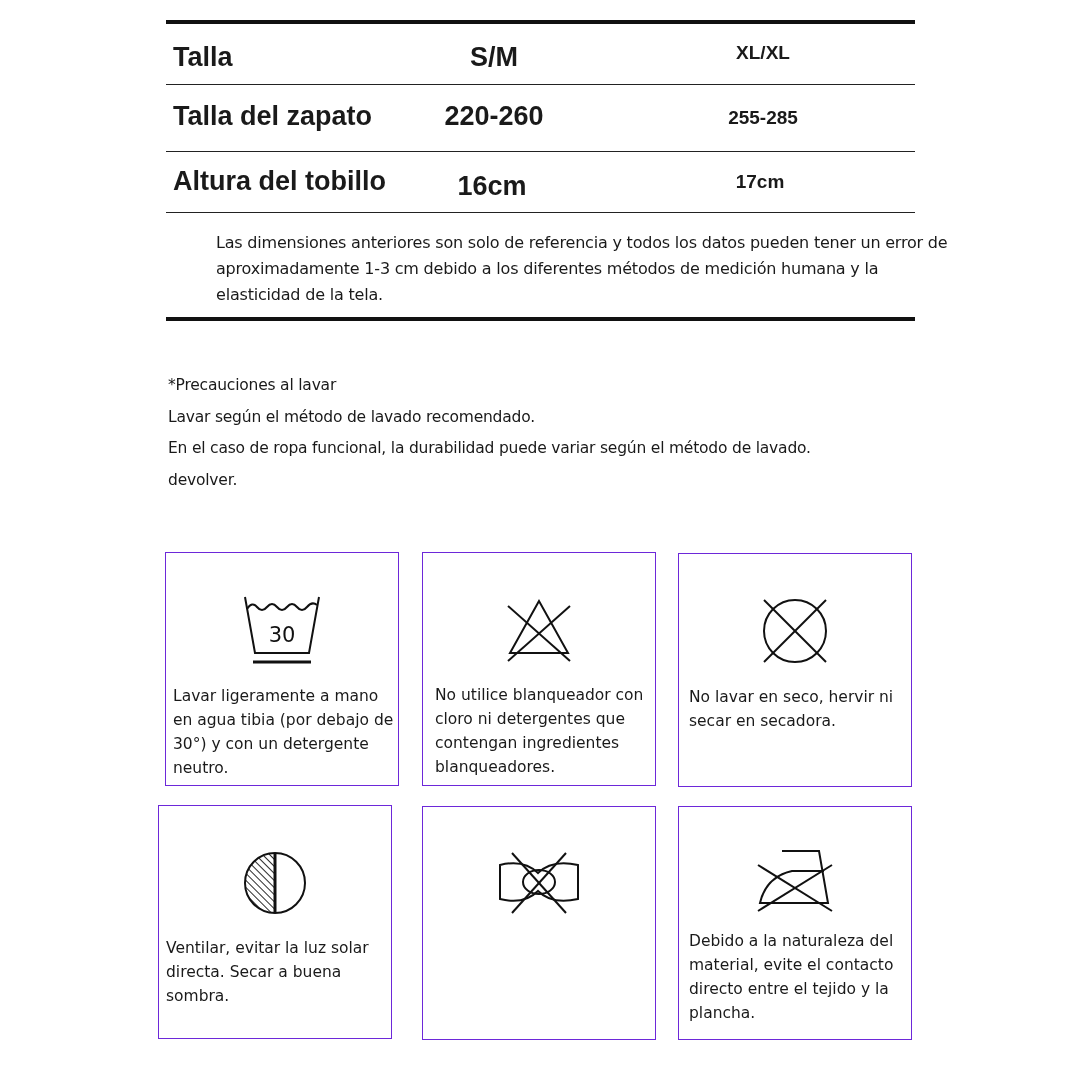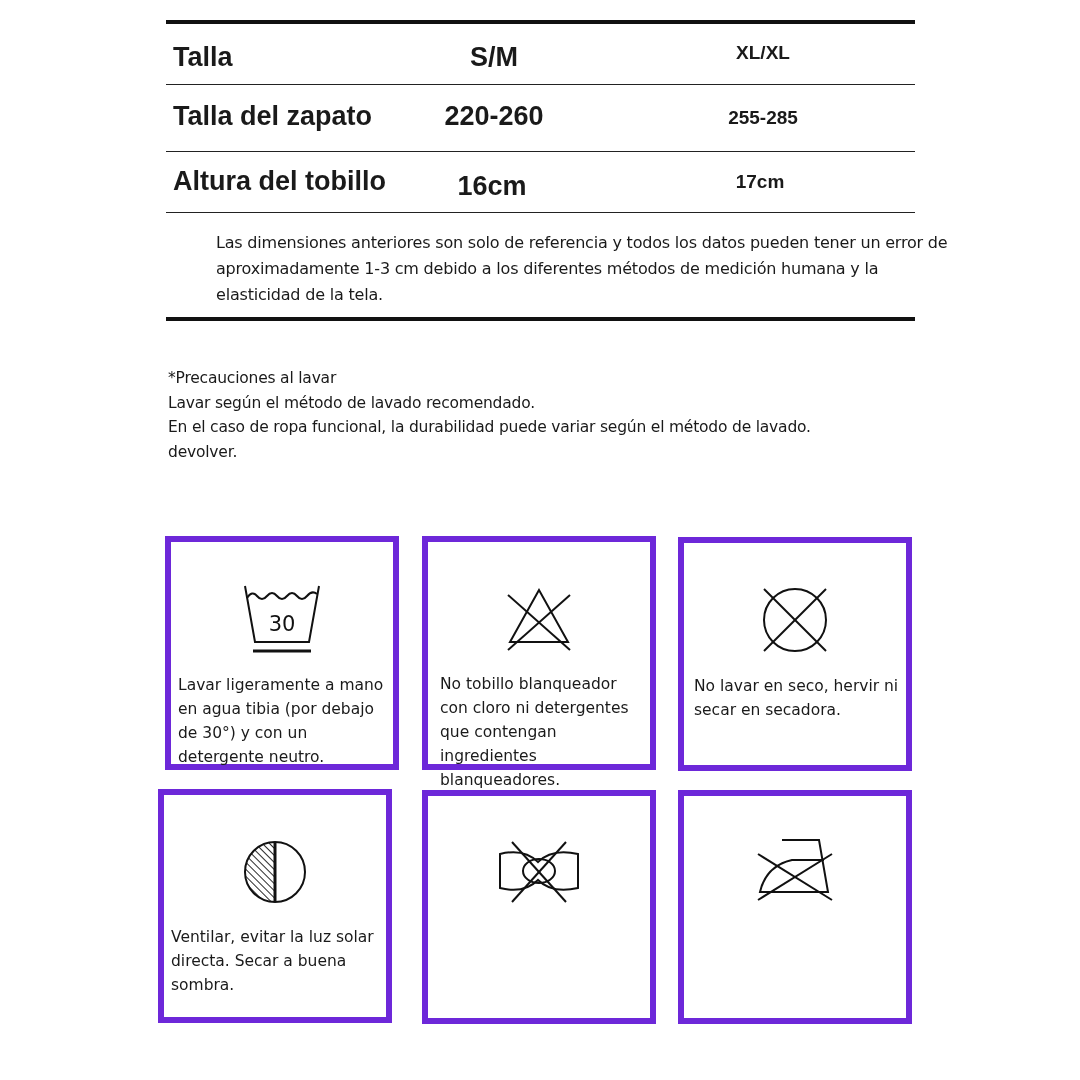--- a/index.html
+++ b/index.html
@@ -17,24 +17,24 @@
   .c-label { left: 7px; font-size: 27px; }
   .c-sm { font-size: 27px; transform: translateX(-50%); }
   .c-xl { font-size: 19px; transform: translateX(-50%); }
 
   .note { position: absolute; left: 168px; top: 230px; width: 750px;
           font-size: 16px; line-height: 26px; letter-spacing: -0.2px; margin-left: 48px; }
   .bottom-rule { position: absolute; left: 166px; top: 317px; width: 749px; height: 4px; background: #111; }
 
   .care { position: absolute; left: 168px; top: 366px; width: 760px;
           font-size: 15.5px; line-height: 24.5px; letter-spacing: -0.2px; }
-  .care div { white-space: nowrap; }
+  .care div { white-space: nowrap; margin-top: 7px; }
 
-  .box { position: absolute; width: 234px; height: 234px; border: 6px solid #6d28d9;
-         box-sizing: border-box; background: #fff; }
+  .box { position: absolute; width: 234px; height: 234px; border: 1px solid #6d28d9;
+         box-sizing: border-box; background: #fff; margin-top: 16px; }
   .box .icon { position: absolute; left: 50%; top: 38px; width: 90px; height: 76px;
                transform: translateX(-50%); }
   .box .icon svg { width: 100%; height: 100%; overflow: visible; }
   .box .txt { position: absolute; left: 7px; right: 4px; font-size: 15.5px; line-height: 24px; }
 </style>
 </head>
 <body>
 
 <div class="size-table">
   <div class="rule-thick"></div>
@@ -81,21 +81,21 @@
 </div>
 
 <div class="box" style="left:422px;top:536px">
   <div class="icon">
     <svg viewBox="0 0 90 76">
       <path d="M45 10 L16 62 L74 62 Z" fill="none" stroke="#111" stroke-width="2"></path>
       <line x1="14" y1="15" x2="76" y2="70" stroke="#111" stroke-width="2"></line>
       <line x1="76" y1="15" x2="14" y2="70" stroke="#111" stroke-width="2"></line>
     </svg>
   </div>
-  <div class="txt" style="top:130px;left:12px">No tobillo blanqueador con cloro ni detergentes que contengan ingredientes blanqueadores.</div>
+  <div class="txt" style="top:130px;left:12px">No utilice blanqueador con cloro ni detergentes que contengan ingredientes blanqueadores.</div>
 </div>
 
 <div class="box" style="left:678px;top:537px">
   <div class="icon">
     <svg viewBox="0 0 90 76">
       <circle cx="45" cy="39" r="31" fill="none" stroke="#111" stroke-width="2"></circle>
       <line x1="14" y1="8" x2="76" y2="70" stroke="#111" stroke-width="2"></line>
       <line x1="76" y1="8" x2="14" y2="70" stroke="#111" stroke-width="2"></line>
     </svg>
   </div>
@@ -133,13 +133,14 @@
 </div>
 
 <div class="box" style="left:678px;top:790px">
   <div class="icon">
     <svg viewBox="0 0 90 76">
       <path d="M32 6 L69 6 L78 58 L10 58 Q16 32 42 26 L74 26" fill="none" stroke="#111" stroke-width="2"></path>
       <line x1="8" y1="20" x2="82" y2="66" stroke="#111" stroke-width="2"></line>
       <line x1="82" y1="20" x2="8" y2="66" stroke="#111" stroke-width="2"></line>
     </svg>
   </div>
+  <div class="txt" style="top:122px;left:10px">Debido a la naturaleza del material, evite el contacto directo entre el tejido y la plancha.</div>
 </div>
 
 </body></html>

